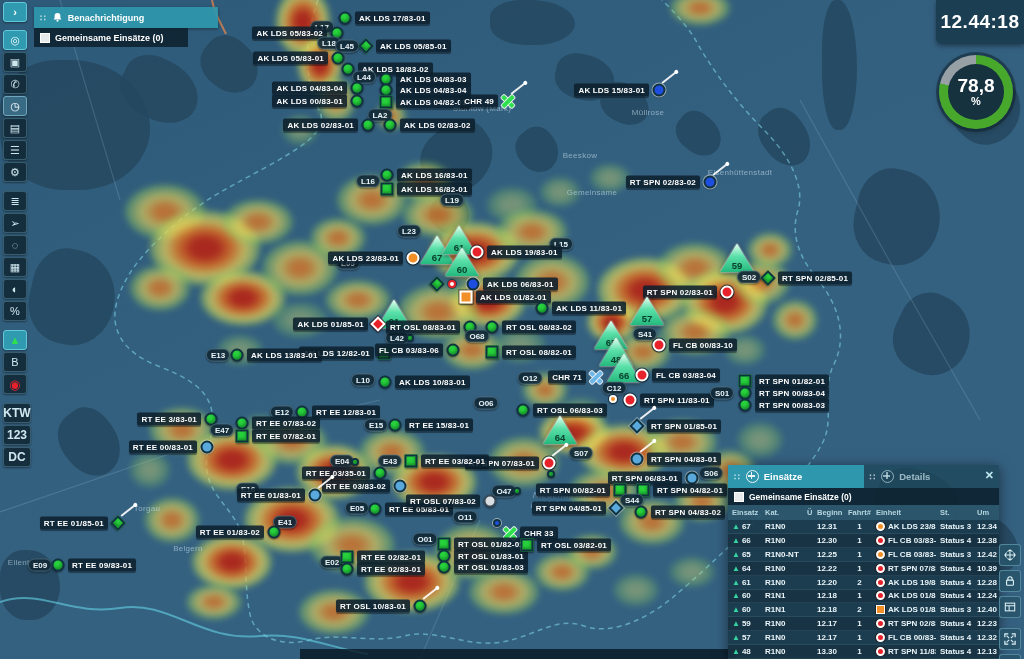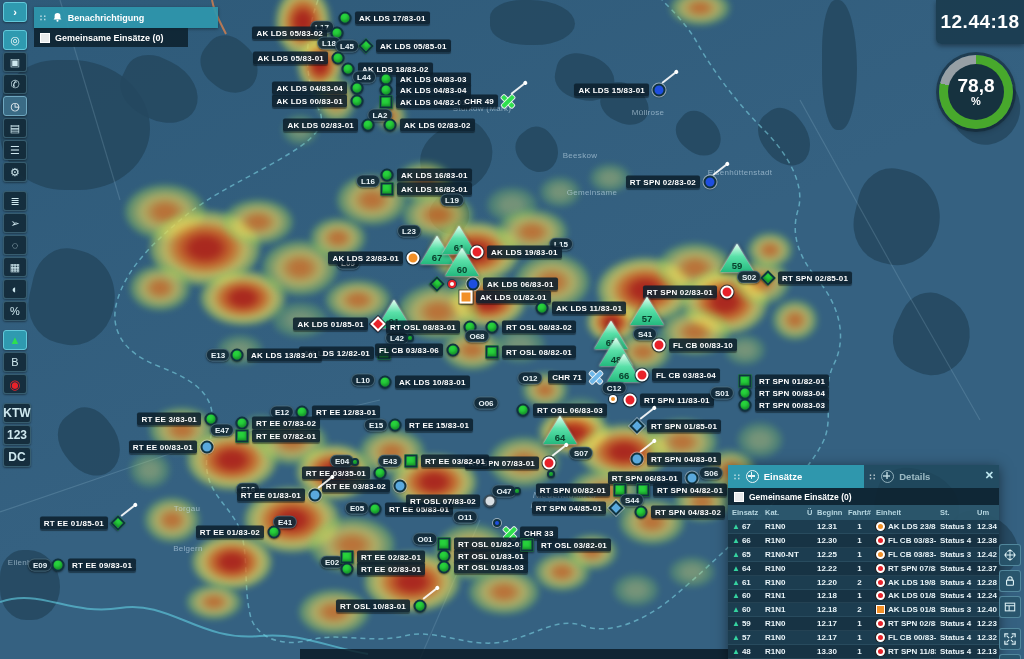--- a/index.html
+++ b/index.html
@@ -221,21 +221,21 @@
         <div class="heatb h0" style="left: 692px; top: 572px; width: 45px; height: 30px;"></div>
         <div class="heatb h1" style="left: 730px; top: 470px; width: 50px; height: 40px;"></div>
         <div class="heatb h0" style="left: 760px; top: 440px; width: 45px; height: 35px;"></div>
       </div>
     <div id="places">
         <span class="plc" style="left: 482px; top: 108px;">Storkow (Mark)</span>
         <span class="plc" style="left: 648px; top: 112px;">Müllrose</span>
         <span class="plc" style="left: 580px; top: 155px;">Beeskow</span>
         <span class="plc" style="left: 592px; top: 192px;">Gemeinsame</span>
         <span class="plc" style="left: 740px; top: 172px;">Eisenhüttenstadt</span>
-        <span class="plc" style="left: 147px; top: 508px; margin-left: 40px;">Torgau</span>
+        <span class="plc" style="left: 147px; top: 508px;">Torgau</span>
         <span class="plc" style="left: 188px; top: 548px;">Belgern</span>
         <span class="plc" style="left: 120px; top: 565px;">Schildau</span>
         <span class="plc" style="left: 26px; top: 562px;">Eilenburg</span>
         <span class="plc it" style="left: 565px; top: 500px;">Niederlausitzer Heidelandschaft</span>
       </div>
     <div id="markers">
         <div class="mk" style="left: 322px; top: 27px;">
           <span class="shape bdg">L17</span>
         </div>
         <div class="mk" style="left: 345px; top: 18px;">
@@ -835,21 +835,21 @@
           <span class="cl c1"><span class="tic">▲</span>64</span>
           <span class="cl c2">R1N0</span>
           <span class="cl c3"></span>
           <span class="cl c4">12.22</span>
           <span class="cl c5">1</span>
           <span class="cl c6">
             <span class="ico circle-red"></span>
             <span>RT SPN 07/83-01</span>
           </span>
           <span class="cl c7">Status 4</span>
-          <span class="cl c8">12.37</span>
+          <span class="cl c8">10.39</span>
         </div>
         <div class="trow">
           <span class="cl c1"><span class="tic">▲</span>61</span>
           <span class="cl c2">R1N0</span>
           <span class="cl c3"></span>
           <span class="cl c4">12.20</span>
           <span class="cl c5">2</span>
           <span class="cl c6">
             <span class="ico circle-red"></span>
             <span>AK LDS 19/83-01</span>

